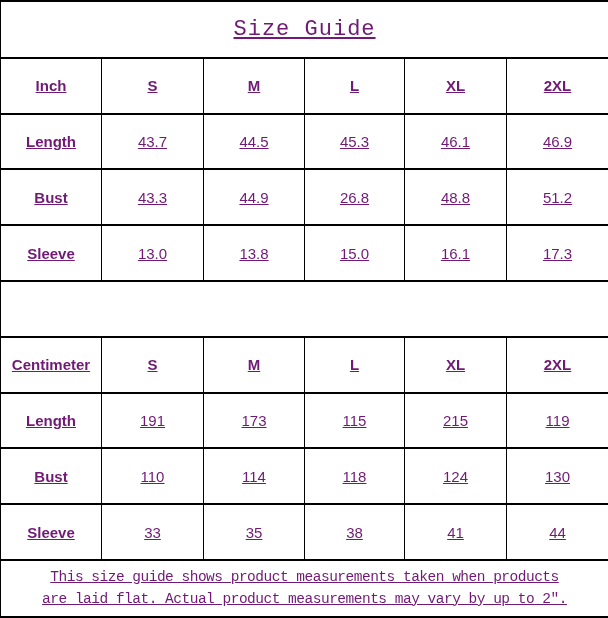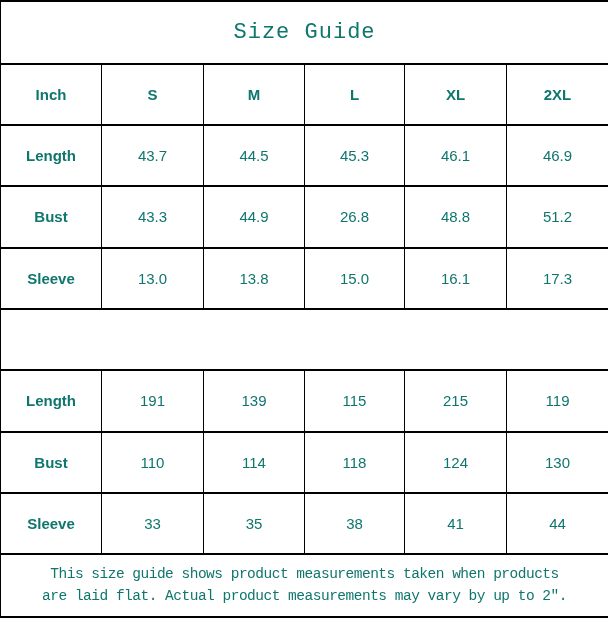--- a/index.html
+++ b/index.html
@@ -5,22 +5,23 @@
   html, body {
     margin: 0;
     padding: 0;
     background: #ffffff;
   }
   .size-guide {
     width: 512px;
     height: 618px;
     box-sizing: border-box;
     background: #ffffff;
-    color: #0f766e;
+    color: #701a75;
     font-family: "Liberation Sans", sans-serif;
+    text-decoration: underline;
   }
   table.guide-table {
     width: 608px;
     height: 618px;
     border-collapse: collapse;
     table-layout: fixed;
   }
   table.guide-table td {
     border: 2px solid #000000;
     border-left-width: 1px;
@@ -110,25 +111,33 @@
       <td class="value-cell">13.8</td>
       <td class="value-cell">15.0</td>
       <td class="value-cell">16.1</td>
       <td class="value-cell">17.3</td>
     </tr>
 
     <tr>
       <td class="spacer-cell" colspan="6"></td>
     </tr>
 
+    <tr>
+      <td class="unit-cell">Centimeter</td>
+      <td class="col-head-cell">S</td>
+      <td class="col-head-cell">M</td>
+      <td class="col-head-cell">L</td>
+      <td class="col-head-cell">XL</td>
+      <td class="col-head-cell">2XL</td>
+    </tr>
 
     <tr>
       <td class="row-label-cell">Length</td>
       <td class="value-cell">191</td>
-      <td class="value-cell">139</td>
+      <td class="value-cell">173</td>
       <td class="value-cell">115</td>
       <td class="value-cell">215</td>
       <td class="value-cell">119</td>
     </tr>
 
     <tr>
       <td class="row-label-cell">Bust</td>
       <td class="value-cell">110</td>
       <td class="value-cell">114</td>
       <td class="value-cell">118</td>

